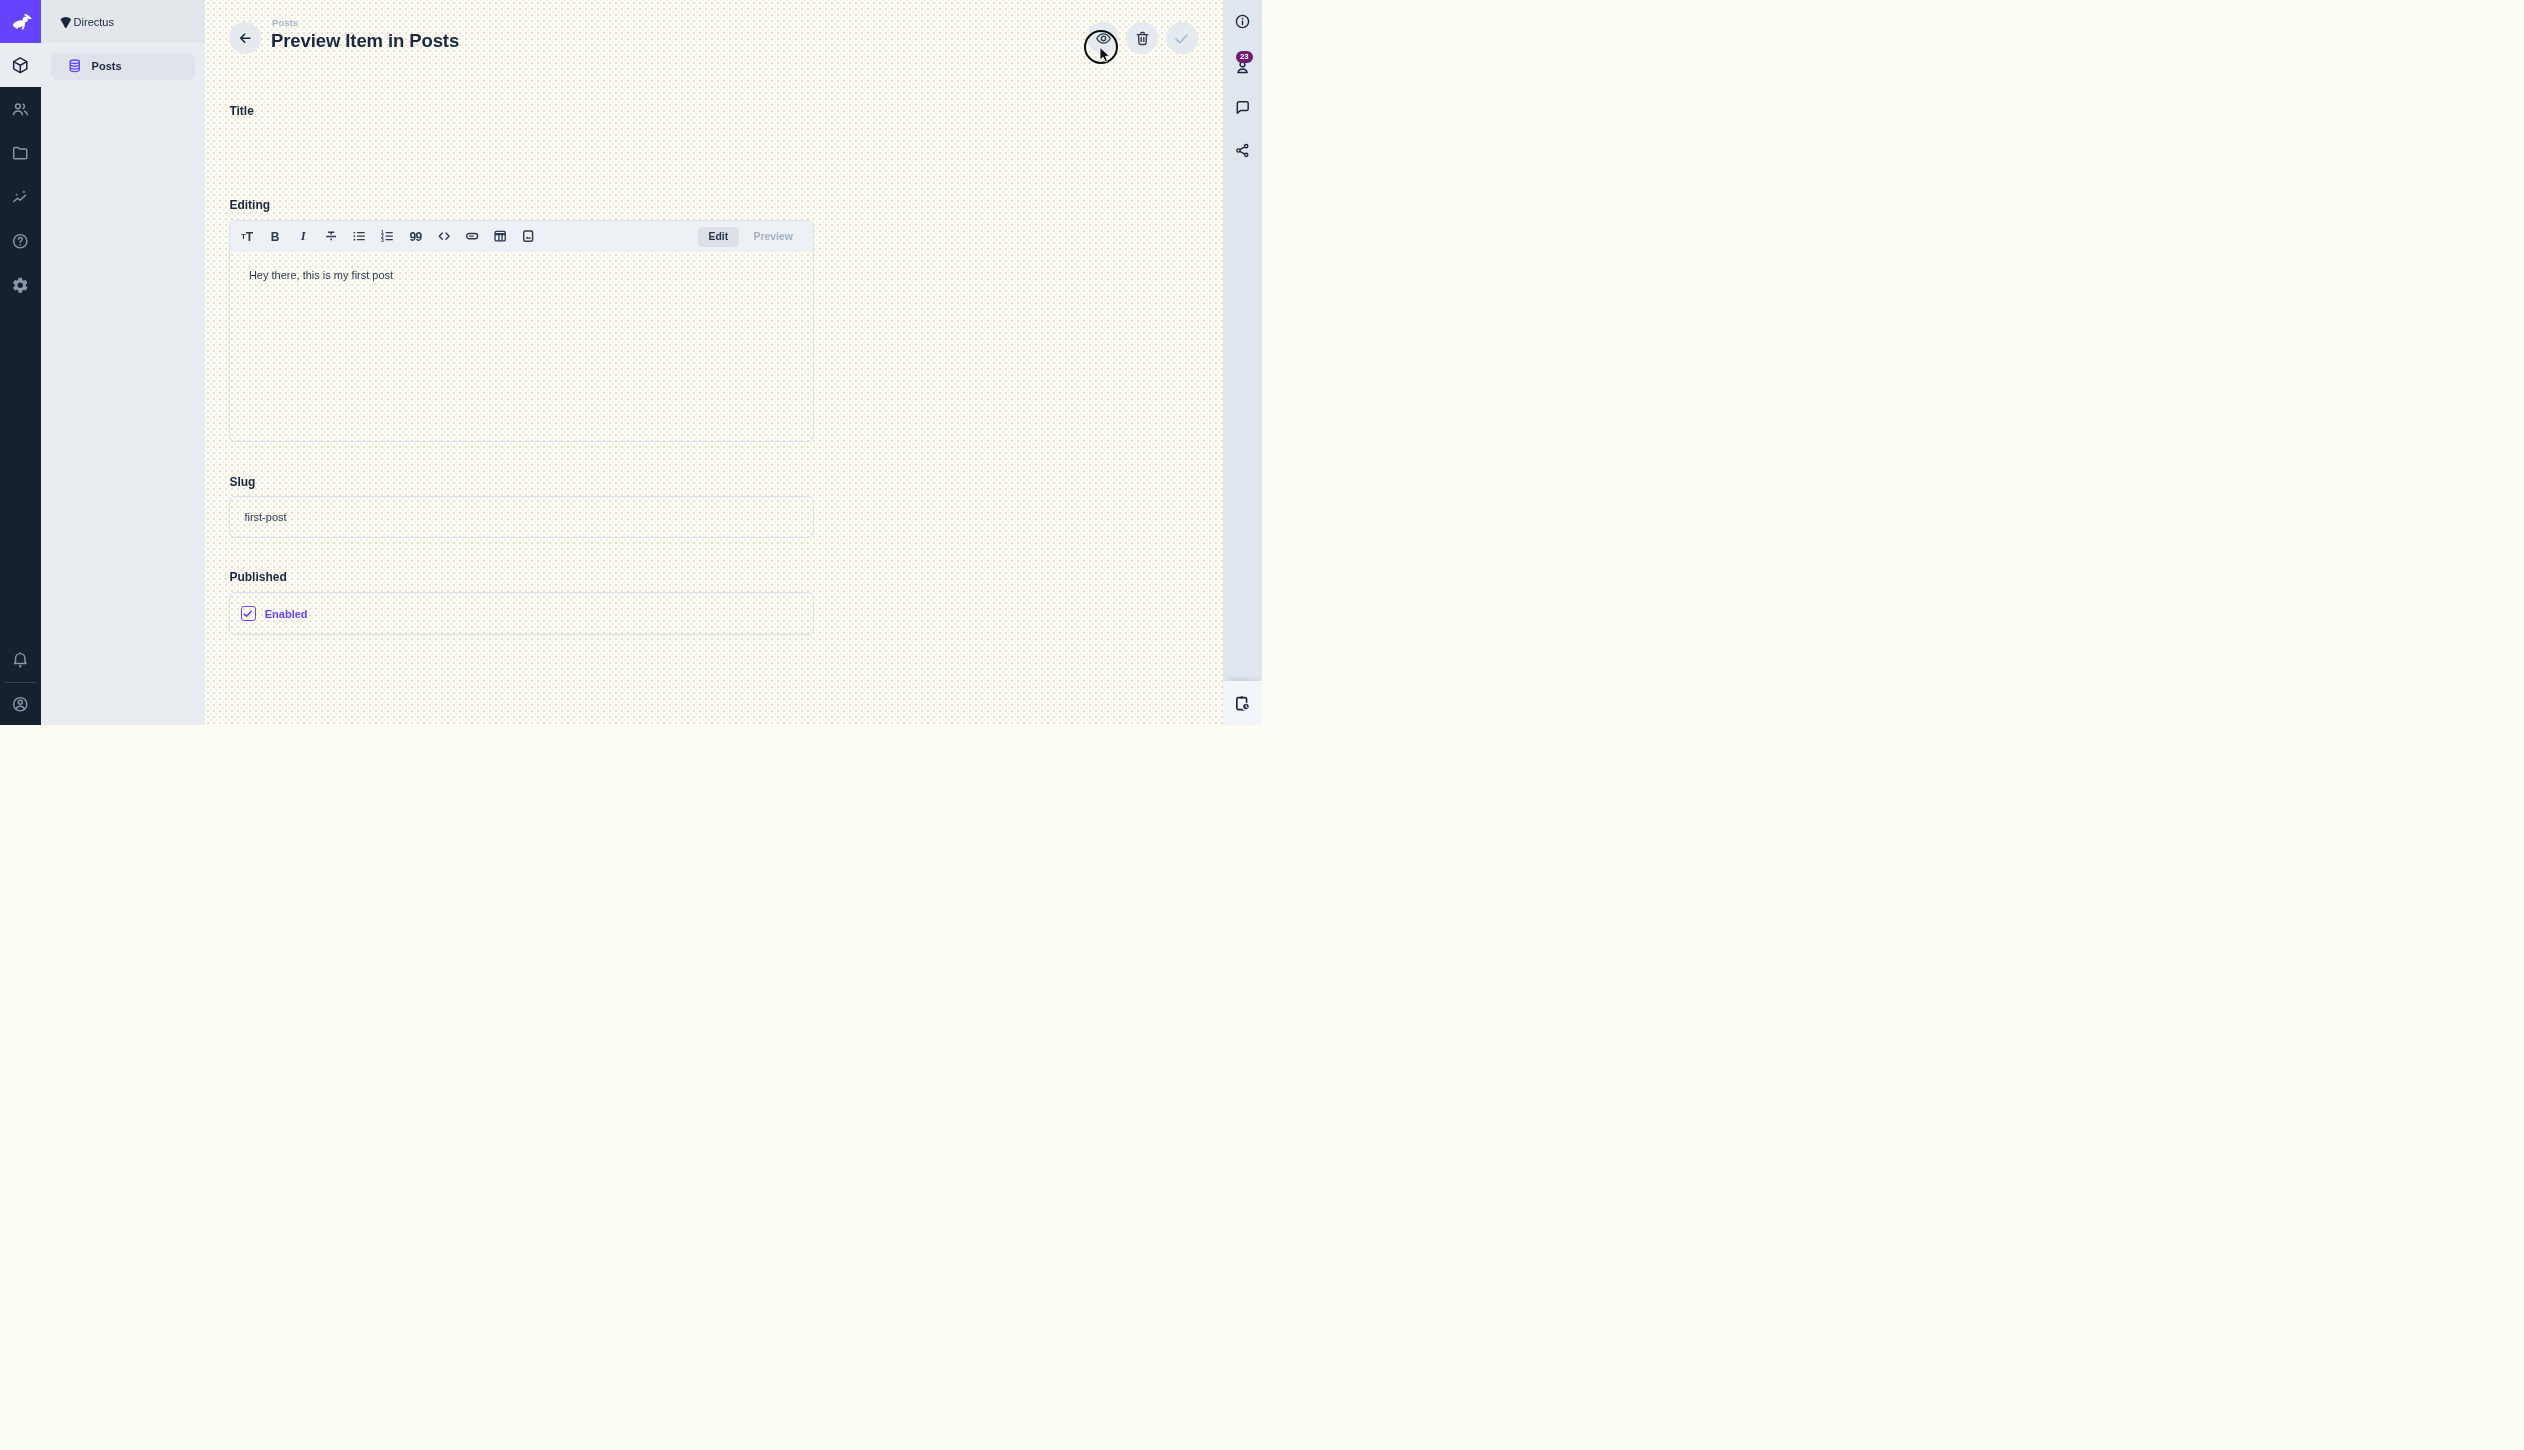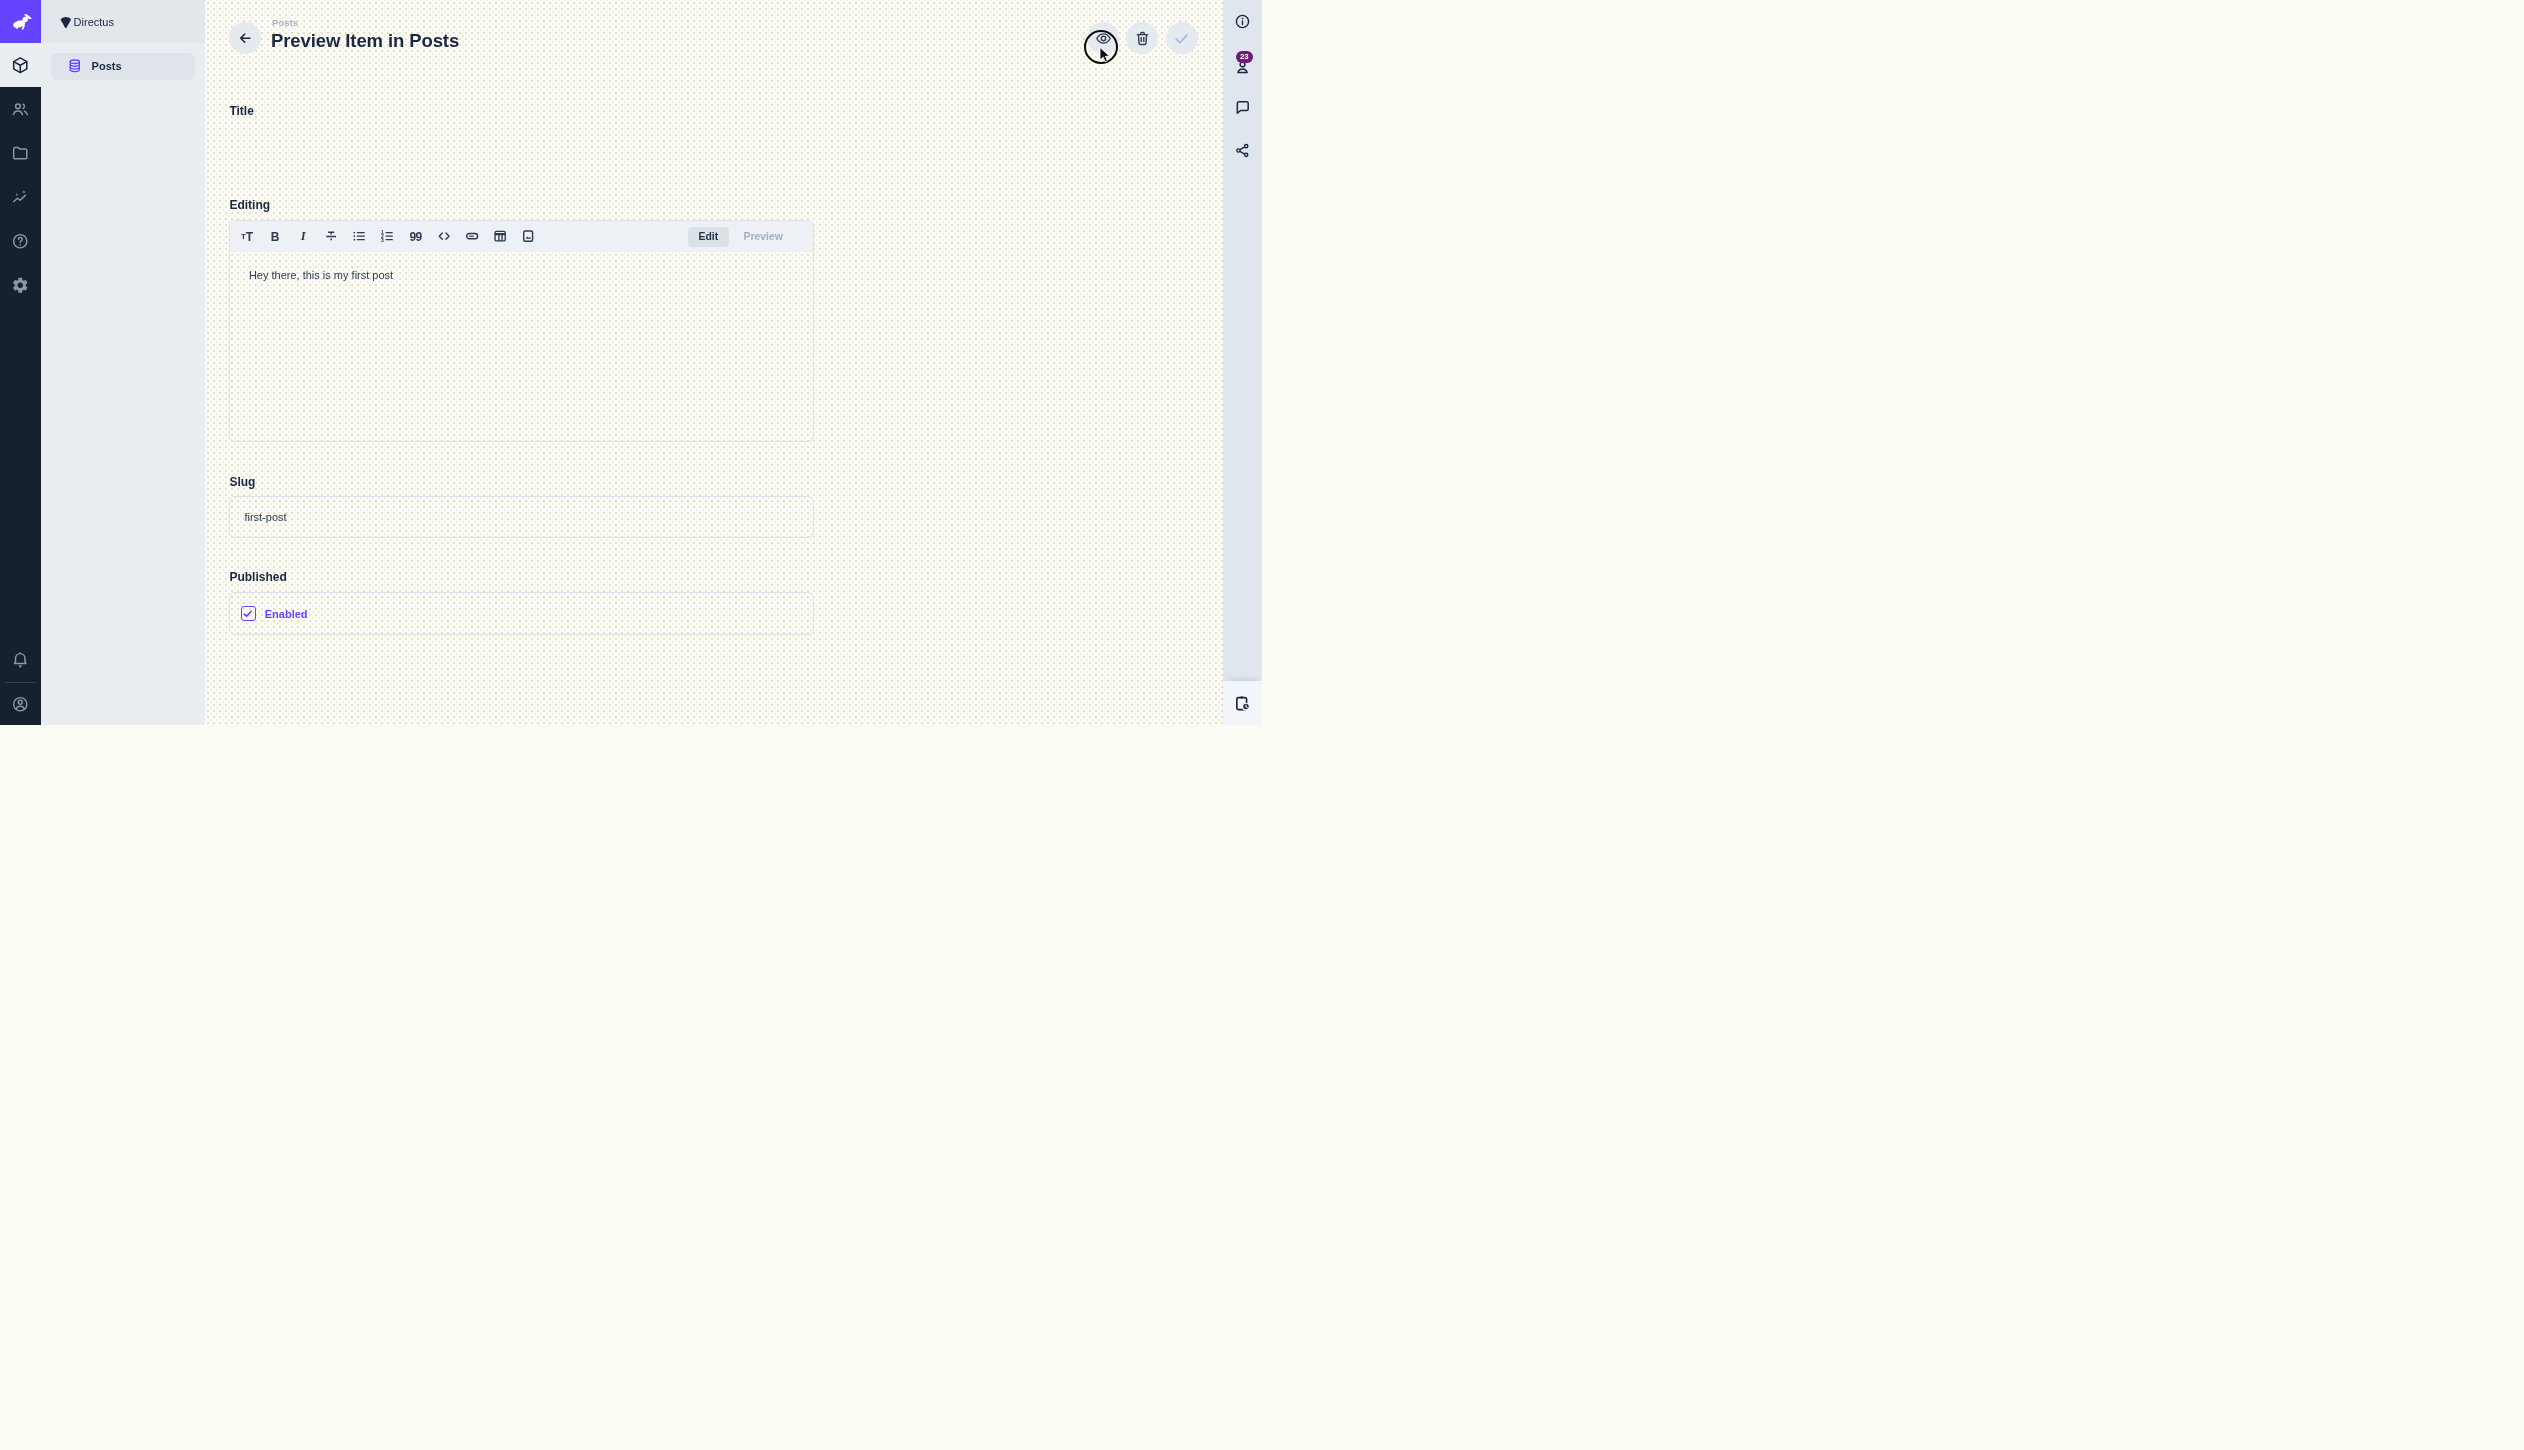--- a/index.html
+++ b/index.html
@@ -51,21 +51,21 @@
   .tb { width:18.5px; height:19px; margin-right:9.6px; display:flex; align-items:center; justify-content:center; color:#2d3b50; cursor:pointer; flex-shrink:0; }
   .tb svg { width:16.3px; height:16.3px; }
   .tb-b { font-size:12px; font-weight:800; }
   .tb-i { font-family:"Liberation Serif","DejaVu Serif",serif; font-style:italic; font-size:12.6px; font-weight:700; }
   .tb-tt b { font-weight:800; }
   .tb-tt .t-sm { font-size:8.1px; }
   .tb-tt .t-lg { font-size:12px; }
   .tb-quote { font-size:12px; font-weight:800; letter-spacing:-0.7px; }
   .tab-spacer { margin-left:auto; }
   .tab-edit { height:20px; padding:0 10.4px; border-radius:4.4px; background:#dce1e8; font-size:10.4px; font-weight:700; color:#22334a; display:flex; align-items:center; cursor:pointer; }
-  .tab-preview { margin:0 15px 0 9px; padding:0 6px; font-size:10.4px; font-weight:700; color:#a0b1c5; cursor:pointer; }
+  .tab-preview { margin:0 5px 0 9px; padding:0 6px; font-size:10.4px; font-weight:700; color:#a0b1c5; cursor:pointer; }
   .editor-body { padding:17px 18.5px; font-size:11px; color:#2d3d55; }
 
   .check-card { width:585px; height:43px; border:1.1px solid #d9e1eb; border-radius:6px; display:flex; align-items:center; padding-left:10.4px; }
   .checkbox { width:15px; height:15px; border:1.9px solid #6644ff; border-radius:3px; display:flex; align-items:center; justify-content:center; cursor:pointer; flex-shrink:0; }
   .checkbox svg { width:9.6px; height:9.6px; }
   .check-label { margin-left:9px; font-size:11px; font-weight:600; color:#6644ff; }
 
   
   .right-bar { position:relative; width:39px; height:100%; background:#dfe6ed; flex-shrink:0; display:flex; flex-direction:column; }
   .rb-item { position:relative; width:39px; height:43px; display:flex; align-items:center; justify-content:center; color:#1b2940; cursor:pointer; }

